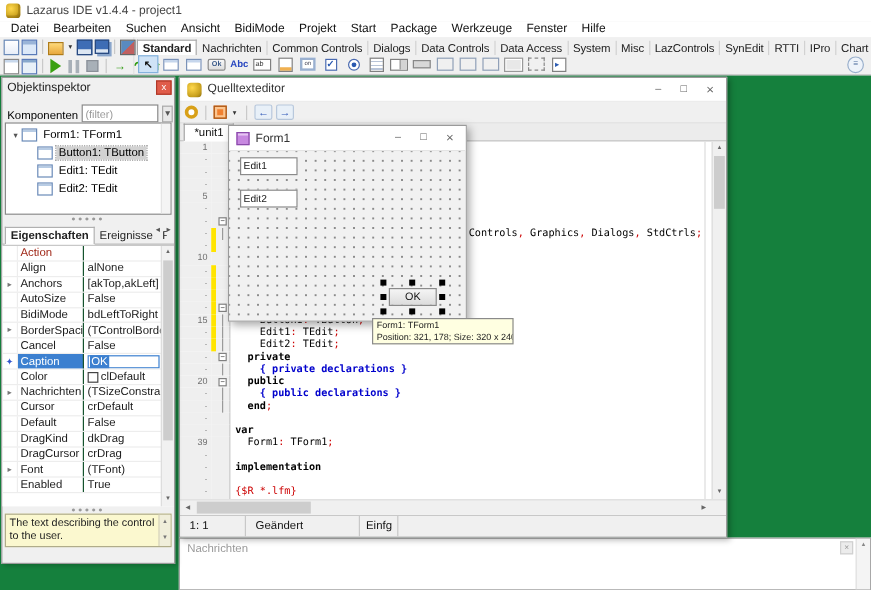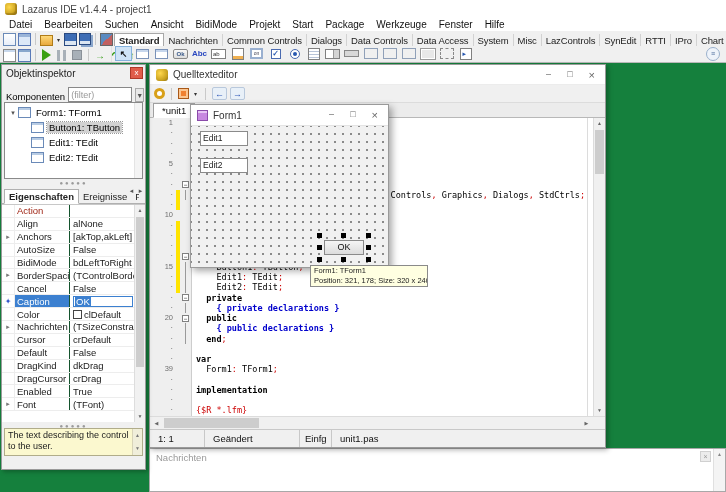--- a/index.html
+++ b/index.html
@@ -455,31 +455,31 @@
               </div>
             </div>
             <div class="prow">
               <span class="pmark"></span>
               <span class="pname">DragCursor</span>
               <div class="pval">
                 <span class="pvtext">crDrag</span>
               </div>
             </div>
             <div class="prow">
-              <span class="pmark"></span>
-              <span class="pname">Enabled</span>
-              <div class="pval">
-                <span class="pvtext">True</span>
-              </div>
-            </div>
-            <div class="prow">
               <span class="pmark exp"></span>
               <span class="pname">Font</span>
               <div class="pval">
                 <span class="pvtext">(TFont)</span>
+              </div>
+            </div>
+            <div class="prow">
+              <span class="pmark"></span>
+              <span class="pname">Enabled</span>
+              <div class="pval">
+                <span class="pvtext">True</span>
               </div>
             </div>
           </div>
         <div class="pgscroll">
           <div class="pgup"></div>
           <div class="pgthumb"></div>
           <div class="pgdn"></div>
         </div>
       </div>
       <div class="split split2">●●●●●</div>
@@ -555,21 +555,20 @@
       </div>
       <div class="hscroll">
         <div class="hl"></div>
         <div class="hthumb"></div>
         <div class="hr"></div>
       </div>
       <div class="swstatus">
         <span class="swcell swc1">1:  1</span>
         <span class="swcell swc2">Geändert</span>
         <span class="swcell swc3">Einfg</span>
-        <span class="swcell swc4">unit1.pas</span>
       </div>
     </div>
 
     <div class="formwin">
       <div class="fwtitle">
         <span class="fwicon"></span>
         <span>Form1</span>
         <span class="swctl">
             <span class="ctlmin"></span>
             <span class="ctlmax"></span>

